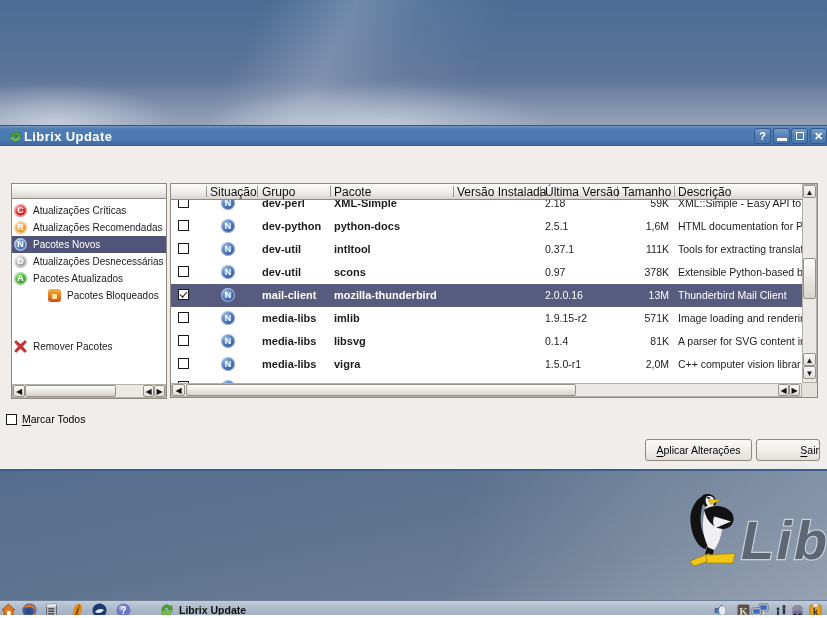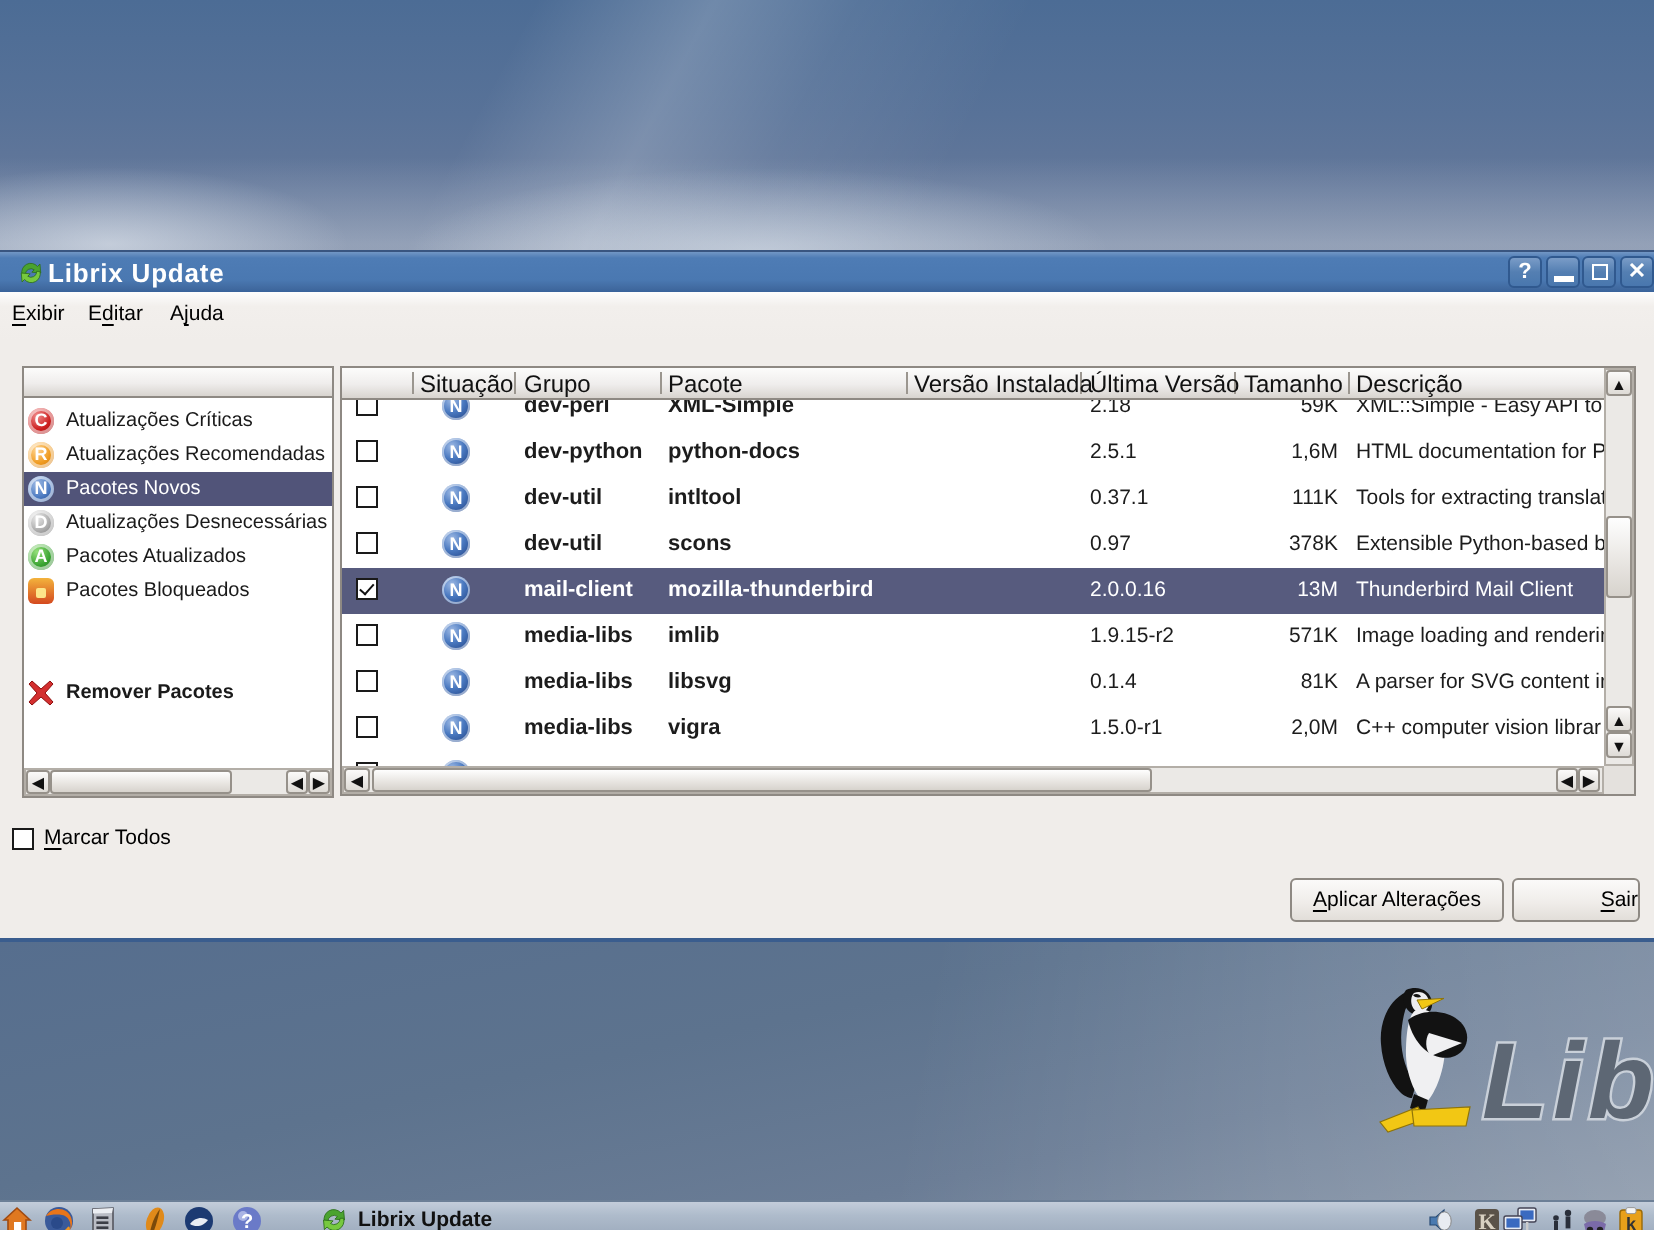--- a/index.html
+++ b/index.html
@@ -102,25 +102,20 @@
       <div id="titletext">Librix Update</div>
       <div class="tbtn" style="left:754px;">?</div>
       <div class="tbtn" style="left:773px;">
           <span style="position:absolute;left:3px;top:9px;width:10px;height:2.5px;background:#fff"></span>
         </div>
       <div class="tbtn" style="left:791px;">
           <span style="position:absolute;left:4px;top:3px;width:8px;height:8px;border:1.5px solid #fff"></span>
         </div>
       <div class="tbtn" style="left:810px;">✕</div>
     </div>
-    <div id="menubar">
-      <div class="menu" style="left:6px;"><u>E</u>xibir</div>
-      <div class="menu" style="left:44px;">E<u>d</u>itar</div>
-      <div class="menu" style="left:85px;">A<u>j</u>uda</div>
-    </div>
 
     <div id="lpanel">
       <div id="lphead"></div>
       <div class="lrow" style="top:18px;">
           <span class="ball" style="background:radial-gradient(circle at 35% 30%, #f08a8a, #cc1f1f 55%, #8e0d0d)">C</span>
           <span class="txt">Atualizações Críticas</span>
         </div>
       <div class="lrow" style="top:35px;">
           <span class="ball" style="background:radial-gradient(circle at 35% 30%, #ffd490, #ef9a1f 55%, #c06c10)">R</span>
           <span class="txt">Atualizações Recomendadas</span>
@@ -130,27 +125,27 @@
           <span class="txt">Pacotes Novos</span>
         </div>
       <div class="lrow" style="top:69px;">
           <span class="ball" style="background:radial-gradient(circle at 35% 30%, #e8e8e8, #a8a8a8 55%, #6e6e6e)">D</span>
           <span class="txt">Atualizações Desnecessárias</span>
         </div>
       <div class="lrow" style="top:86px;">
           <span class="ball" style="background:radial-gradient(circle at 35% 30%, #95e07a, #3aa332 55%, #1c6e18)">A</span>
           <span class="txt">Pacotes Atualizados</span>
         </div>
-      <div class="lrow" style="top:103px;">
+      <div class="lrow" style="top:103px;margin-left:34px;">
           <span class="ball" style="border-radius:3px;background:linear-gradient(180deg,#f3b33c,#d4491f);box-shadow:none;">
             <span style="position:absolute;left:4px;top:5px;width:5px;height:5px;background:#fde68a;border-radius:1px"></span>
           </span>
           <span class="txt">Pacotes Bloqueados</span>
         </div>
-      <div class="lrow" style="top:154px;font-weight:bold;">
+      <div class="lrow" style="top:154px;">
           <span class="ball" style="border-radius:0;background:none;box-shadow:none;">
         <svg width="13" height="13" viewBox="0 0 13 13">
               <path d="M2 .5 L6.5 4.5 L11 .5 L12.5 2 L8.5 6.5 L12.5 11 L11 12.5 L6.5 8.5 L2 12.5 L.5 11 L4.5 6.5 L.5 2 Z" fill="#d32f2f" stroke="#8e0d0d" stroke-width=".5"></path>
             </svg></span>
           <span class="txt">Remover Pacotes</span>
         </div>
 
       <div class="sbtrack" style="left:0;right:0;bottom:0;height:14px;"></div>
       <div class="sbbtn" style="left:1px;bottom:1px;width:12px;height:12px;">
           <span class="arr">◀</span>

